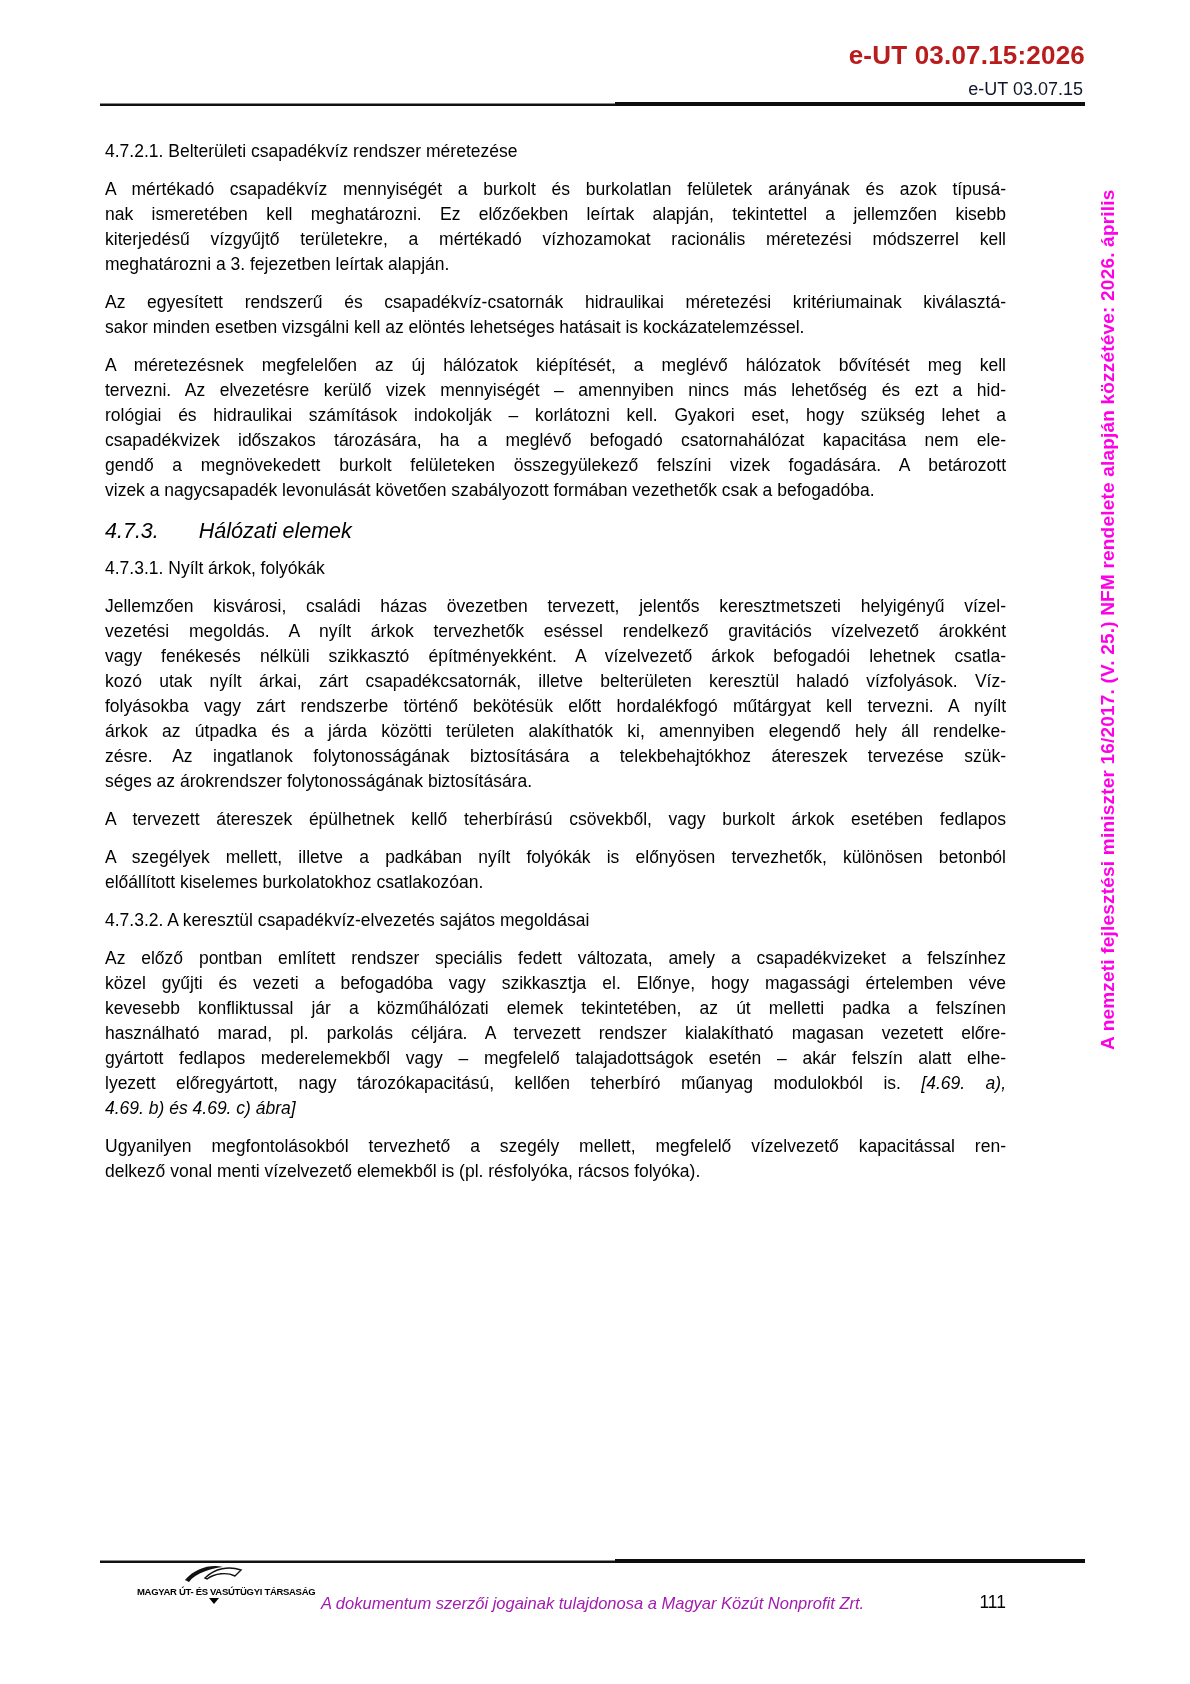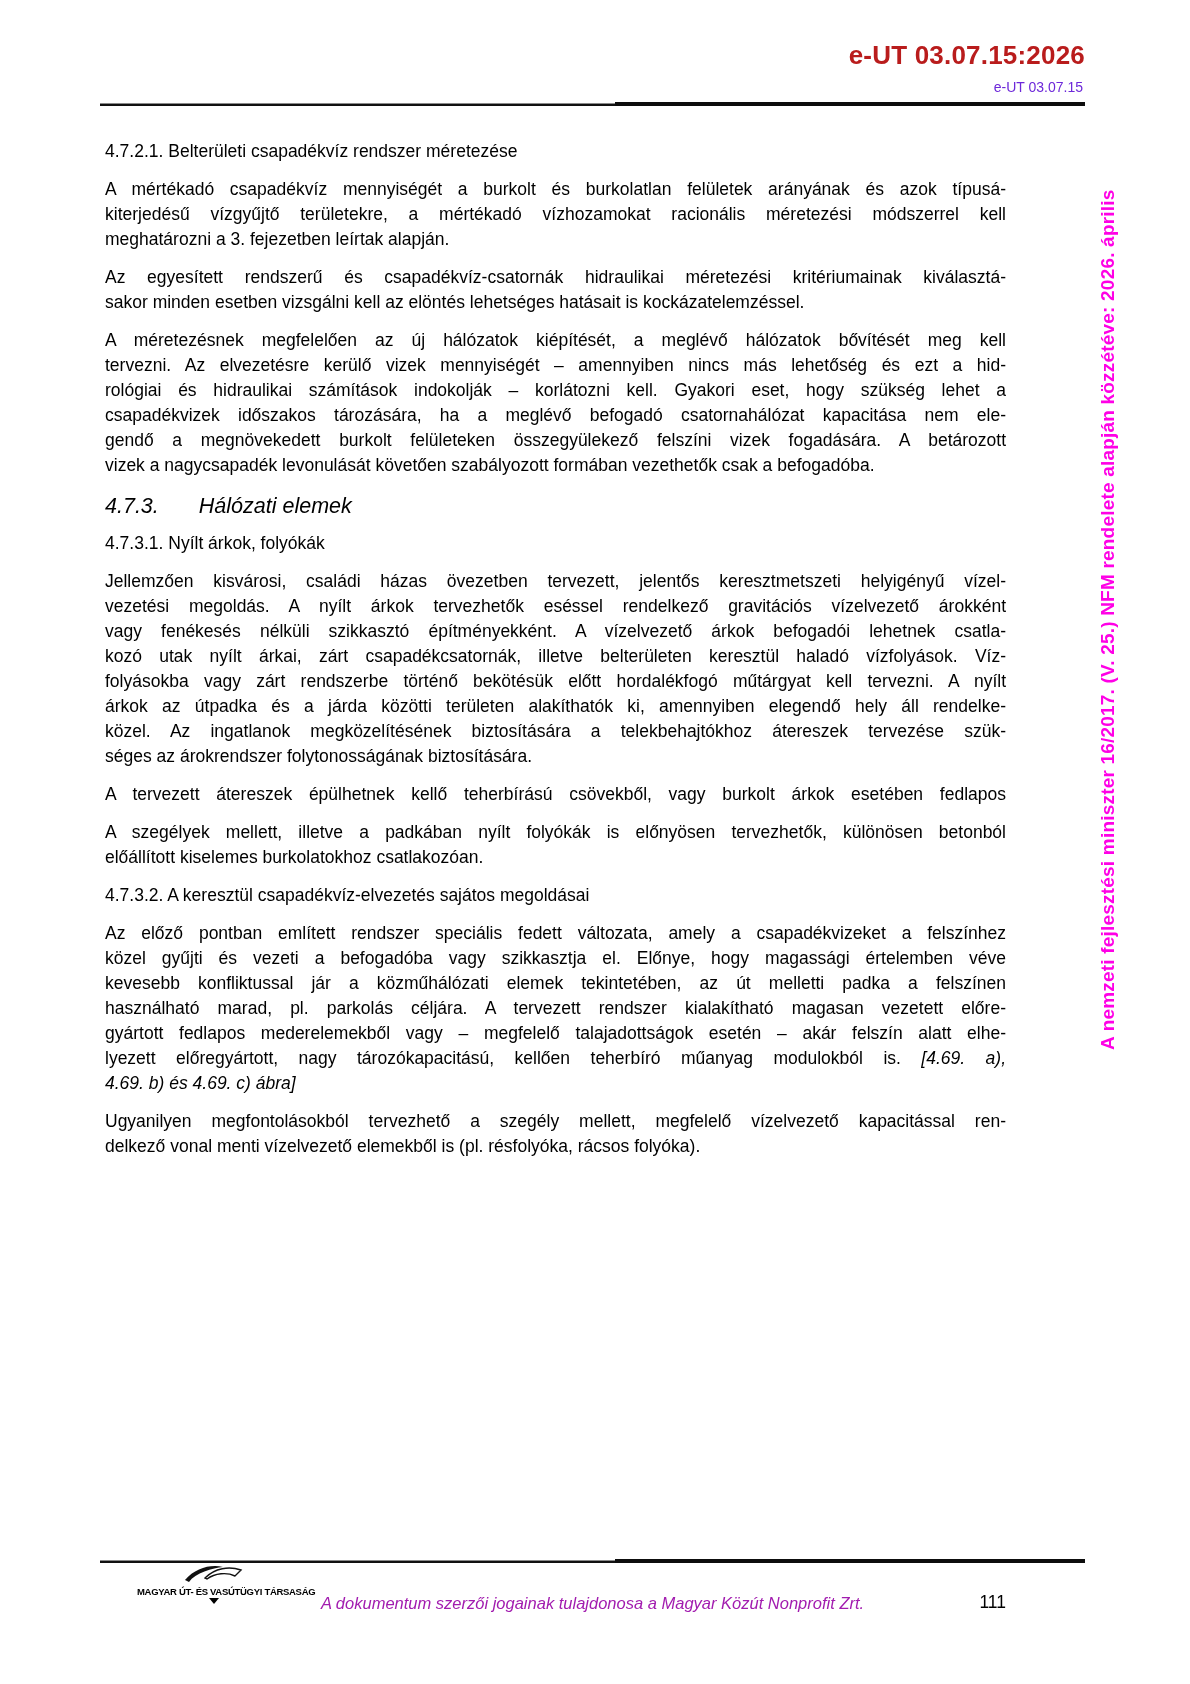--- a/index.html
+++ b/index.html
@@ -12,21 +12,21 @@
   }
   .page { position: absolute; inset: 0; width: 1190px; height: 1684px; background: #fff; }
 
   
   .doc-code-full {
     position: absolute; top: 40px; right: 105px;
     font-size: 26px; font-weight: bold; letter-spacing: 0.2px;
   }
   .doc-code-short {
     position: absolute; top: 79px; right: 107px;
-    font-size: 14px; color: #6d28d9; margin-left: 8px;
+    font-size: 18px; color: #0f172a; margin-left: 8px;
   }
   .rule { position: absolute; left: 100px; width: 985px; height: 4px; }
   .rule-header { top: 102px; }
   .rule-footer { top: 1559px; }
   .rule .seg-a {
     position: absolute; left: 0; top: 1px; width: 515px; height: 3px;
     background: linear-gradient(to bottom, #8a8a8a 1px, #111 1px);
   }
   .rule .seg-b {
     position: absolute; left: 515px; right: 0; top: 0; height: 4px; background: #0d0d0d;
@@ -81,20 +81,21 @@
   <div class="doc-code-short">e-UT 03.07.15</div>
   <div class="rule rule-header">
     <div class="seg-a"></div>
     <div class="seg-b"></div>
   </div>
 
   <div class="content">
       <div class="subheading">4.7.2.1. Belterületi csapadékvíz rendszer méretezése</div>
       <div class="para">
         <div class="line j">A mértékadó csapadékvíz mennyiségét a burkolt és burkolatlan felületek arányának és azok típusá-</div>
+        <div class="line j">nak ismeretében kell meghatározni. Ez előzőekben leírtak alapján, tekintettel a jellemzően kisebb</div>
         <div class="line j">kiterjedésű vízgyűjtő területekre, a mértékadó vízhozamokat racionális méretezési módszerrel kell</div>
         <div class="line">meghatározni a 3. fejezetben leírtak alapján.</div>
       </div>
       <div class="para">
         <div class="line j">Az egyesített rendszerű és csapadékvíz-csatornák hidraulikai méretezési kritériumainak kiválasztá-</div>
         <div class="line">sakor minden esetben vizsgálni kell az elöntés lehetséges hatásait is kockázatelemzéssel.</div>
       </div>
       <div class="para">
         <div class="line j">A méretezésnek megfelelően az új hálózatok kiépítését, a meglévő hálózatok bővítését meg kell</div>
         <div class="line j">tervezni. Az elvezetésre kerülő vizek mennyiségét – amennyiben nincs más lehetőség és ezt a hid-</div>
@@ -105,21 +106,21 @@
       </div>
       <div class="section-heading"><span class="sec-num">4.7.3.</span><span>Hálózati elemek</span></div>
       <div class="subheading">4.7.3.1. Nyílt árkok, folyókák</div>
       <div class="para">
         <div class="line j">Jellemzően kisvárosi, családi házas övezetben tervezett, jelentős keresztmetszeti helyigényű vízel-</div>
         <div class="line j">vezetési megoldás. A nyílt árkok tervezhetők eséssel rendelkező gravitációs vízelvezető árokként</div>
         <div class="line j">vagy fenékesés nélküli szikkasztó építményekként. A vízelvezető árkok befogadói lehetnek csatla-</div>
         <div class="line j">kozó utak nyílt árkai, zárt csapadékcsatornák, illetve belterületen keresztül haladó vízfolyások. Víz-</div>
         <div class="line j">folyásokba vagy zárt rendszerbe történő bekötésük előtt hordalékfogó műtárgyat kell tervezni. A nyílt</div>
         <div class="line j">árkok az útpadka és a járda közötti területen alakíthatók ki, amennyiben elegendő hely áll rendelke-</div>
-        <div class="line j">közel. Az ingatlanok megközelítésének biztosítására a telekbehajtókhoz átereszek tervezése szük-</div>
+        <div class="line j">zésre. Az ingatlanok folytonosságának biztosítására a telekbehajtókhoz átereszek tervezése szük-</div>
         <div class="line">séges az árokrendszer folytonosságának biztosítására.</div>
       </div>
       <div class="para">
         <div class="line j">A tervezett átereszek épülhetnek kellő teherbírású csövekből, vagy burkolt árkok esetében fedlapos</div>
       </div>
       <div class="para">
         <div class="line j">A szegélyek mellett, illetve a padkában nyílt folyókák is előnyösen tervezhetők, különösen betonból</div>
         <div class="line">előállított kiselemes burkolatokhoz csatlakozóan.</div>
       </div>
       <div class="subheading">4.7.3.2. A keresztül csapadékvíz-elvezetés sajátos megoldásai</div>

